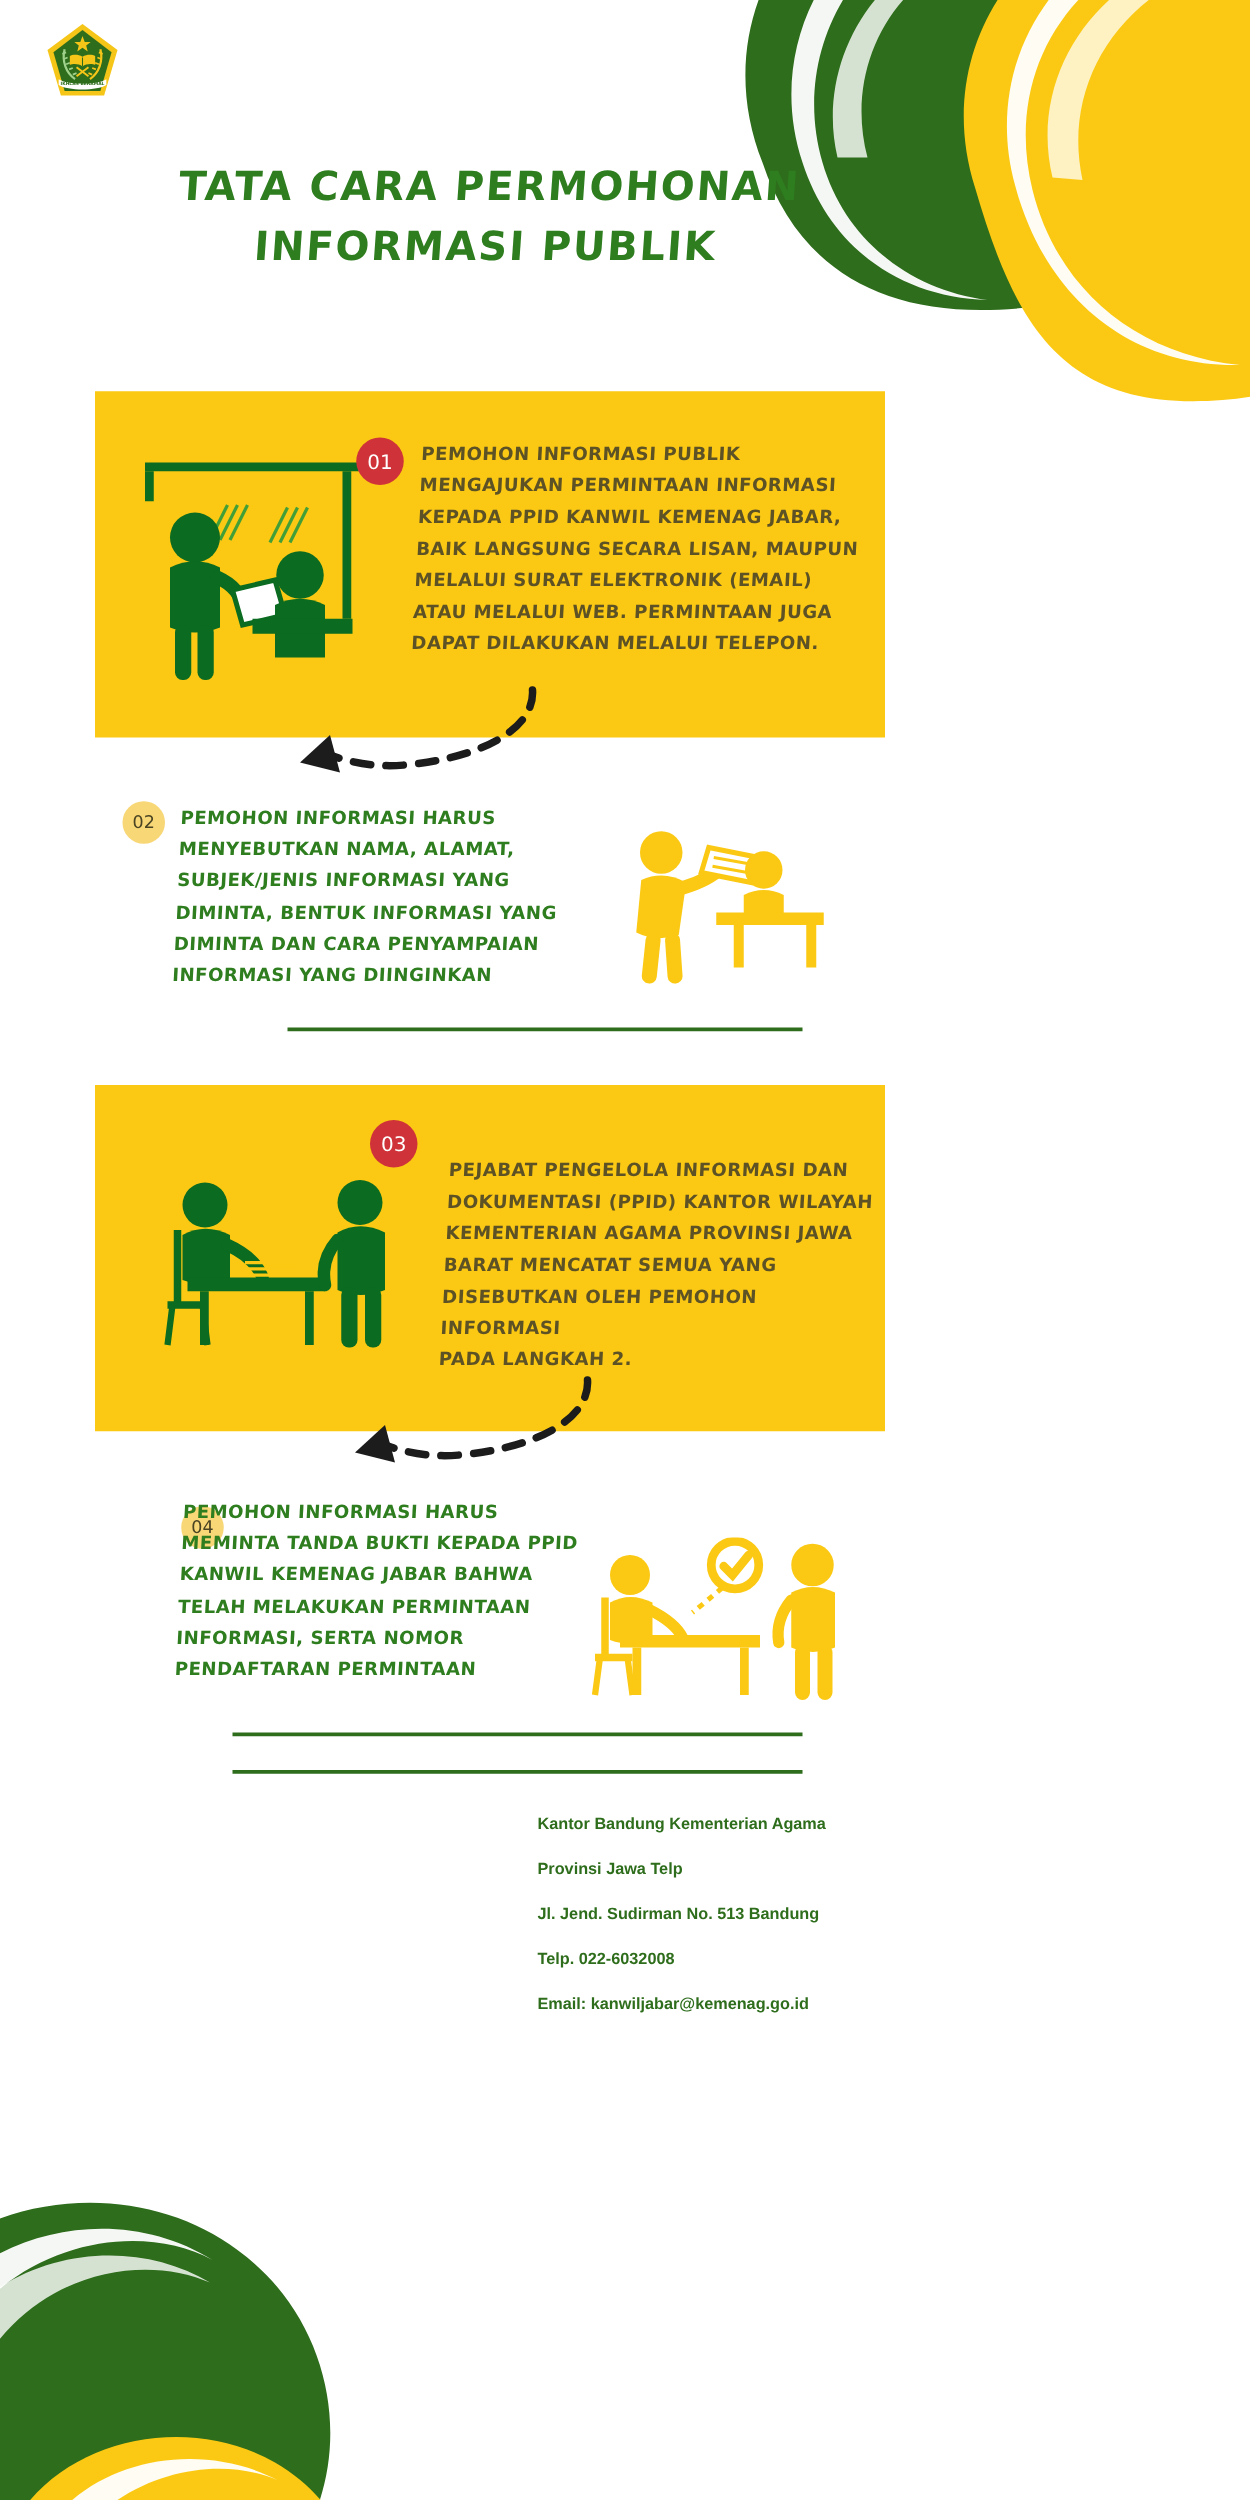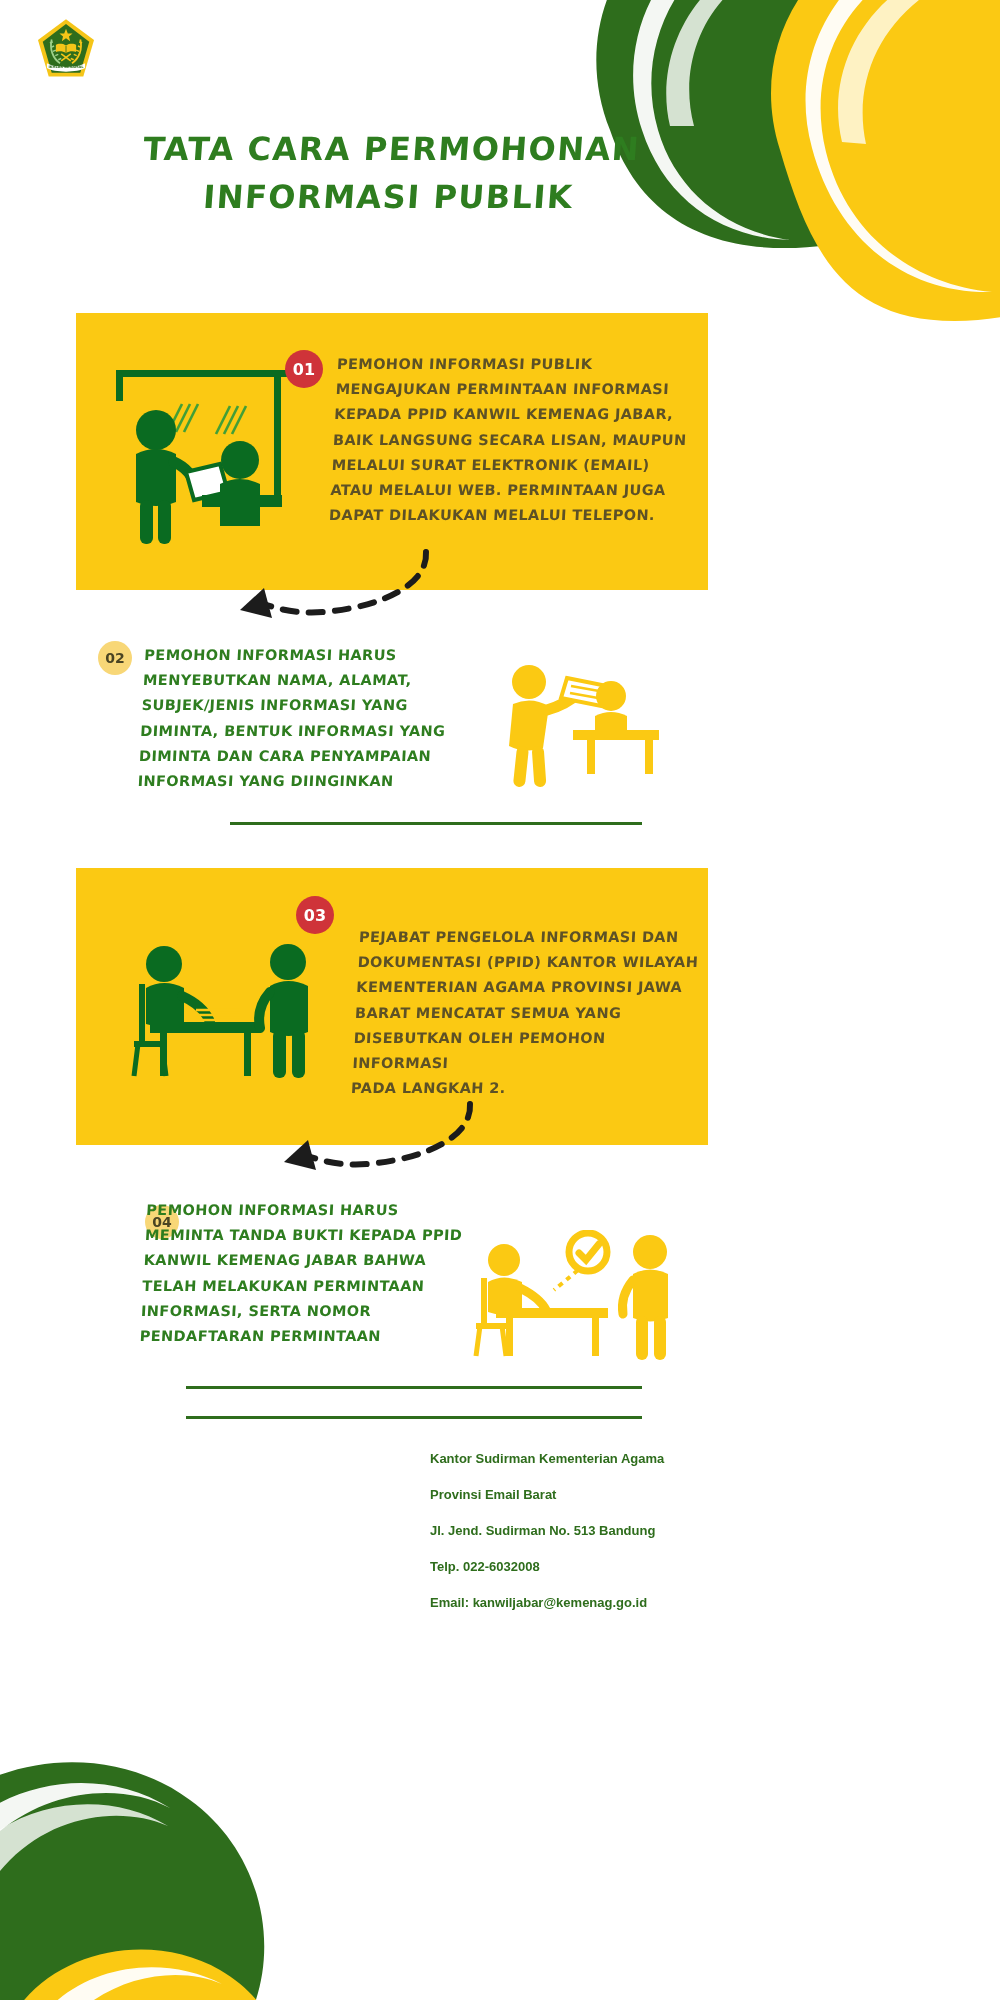--- a/index.html
+++ b/index.html
@@ -34,21 +34,21 @@
 
   
   .panel {
     position:absolute; background:#FBC913; left:76px; width:632px;
   }
   #panel-1 { top:313px; height:277px; }
   #panel-3 { top:868px; height:277px; }
   .badge {
     position:absolute; border-radius:50%;
     display:flex; align-items:center; justify-content:center;
-    font-family:"DejaVu Sans", sans-serif; font-weight:bold;
+    font-family:"DejaVu Sans", sans-serif; font-weight:normal;
   }
   .badge-dark { width:38px; height:38px; background:#CF3339; color:#ffffff; font-size:16px; }
   .badge-light { width:34px; height:34px; background:#F8D777; color:#4a4423; font-size:14px; }
 
   .steptext {
     position:absolute;
     font-family:"DejaVu Sans", sans-serif;
     font-weight:bold;
     font-size:14.5px;
     line-height:25.2px;
@@ -323,18 +323,18 @@
     <rect x="166" y="86" width="12" height="44" rx="6" fill="#FBC913"></rect>
     <rect x="184" y="86" width="12" height="44" rx="6" fill="#FBC913"></rect>
     <path d="M163 50 q-13 16 -10 34" stroke="#FBC913" stroke-width="9" fill="none" stroke-linecap="round"></path>
   </svg>
 </div>
 
 <div class="rule" id="rule-b1"></div>
 <div class="rule" id="rule-b2"></div>
 
 <div id="footer">
-  <div>Kantor Sudirman Kementerian Agama</div>
-  <div>Provinsi Email Barat</div>
+  <div>Kantor Bandung Kementerian Agama</div>
+  <div>Provinsi Jawa Telp</div>
   <div>Jl. Jend. Sudirman No. 513 Bandung</div>
   <div>Telp. 022-6032008</div>
   <div><span>Email: </span><span id="footer-email-link">kanwiljabar@kemenag.go.id</span></div>
 </div>
 
 </body></html>

